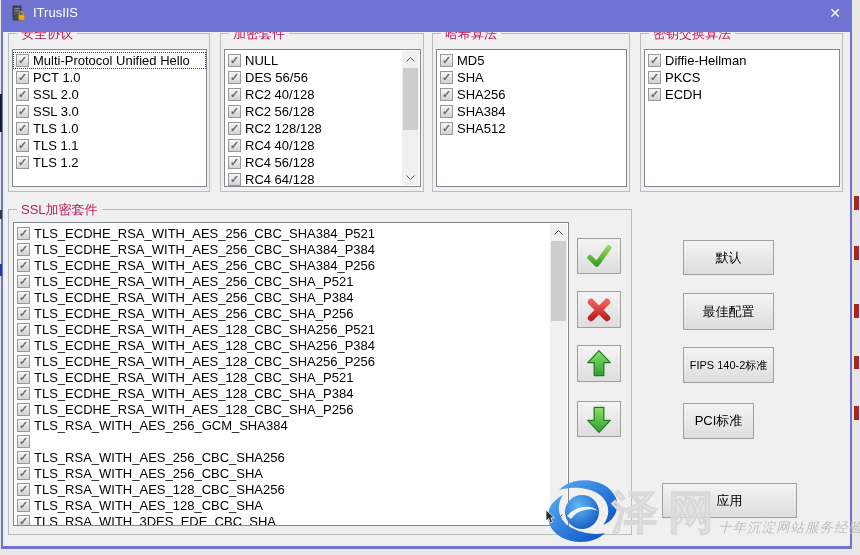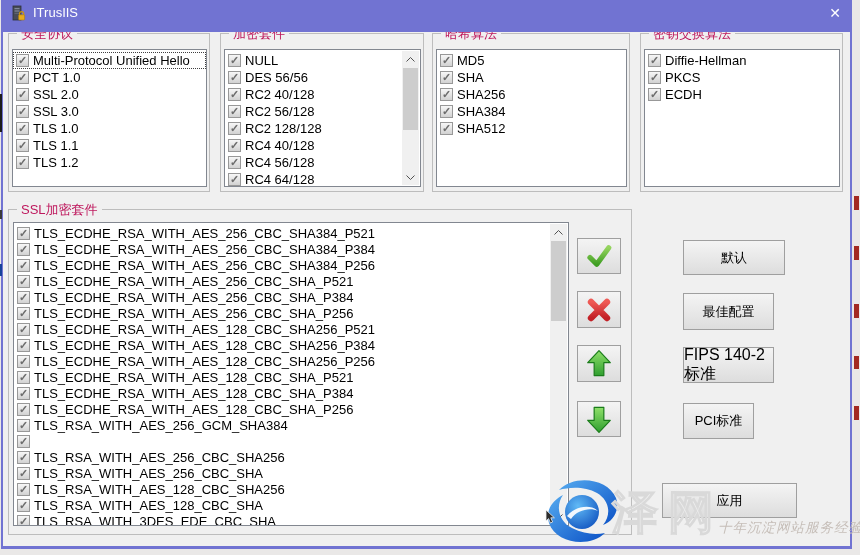--- a/index.html
+++ b/index.html
@@ -29,21 +29,21 @@
   .gb-protocols .listbox div.check-row:first-of-type{outline:1px dotted #404040;outline-offset:-1px;}
   
   .sb{position:absolute;top:1px;bottom:1px;right:1px;width:17px;background:#f0f0f0;z-index:3;}
   .sb .arr{position:absolute;left:0;right:0;height:16px;display:flex;align-items:center;justify-content:center;}
   .sb .arr.up{top:0;} .sb .arr.down{bottom:0;}
   .sb .thumb{position:absolute;left:1px;right:1px;background:#cdcdcd;}
   
   .btn{position:absolute;box-sizing:border-box;border:1px solid #9f9f9f;
        background:linear-gradient(#f4f4f4,#dddddd);display:flex;align-items:center;justify-content:center;
        font-size:13px;color:#000;z-index:4;cursor:default;}
-  .btn.small{font-size:16px;}
+  .btn.small{font-size:11px;}
   
   .wm{position:absolute;z-index:50;pointer-events:none;}
   .wm-brand{left:612px;top:482px;font-size:46px;letter-spacing:10px;color:rgba(255,255,255,0.30);
             -webkit-text-stroke:1.2px #d9d9d9;font-weight:bold;white-space:nowrap;}
   .wm-slogan{left:718px;top:519px;font-size:13.5px;font-style:italic;color:#c6beb8;letter-spacing:1px;
              white-space:nowrap;}
   
   .artifact{position:absolute;z-index:55;}
 </style>
 </head>
@@ -377,21 +377,21 @@
             <linearGradient id="gad" x1="0" y1="0" x2="0" y2="1">
           <stop offset="0" stop-color="#8fe06a"></stop>
               <stop offset="1" stop-color="#2f9e2f"></stop>
             </linearGradient>
           </defs>
         <polygon points="16,34 2,19 10,19 10,3 22,3 22,19 30,19" fill="url(#gad)" stroke="#1a7c1a" stroke-width="1.5" stroke-linejoin="round"></polygon>
       </svg>
     </div>
   </div>
 
-  <div class="btn" style="left:683px;top:240px;width:102px;height:35px;text-align:center;">
+  <div class="btn" style="left:683px;top:240px;width:91px;height:35px;text-align:center;">
     <span>默认</span>
   </div>
   <div class="btn" style="left:683px;top:293px;width:91px;height:37px;">
     <span>最佳配置</span>
   </div>
   <div class="btn small" style="left:683px;top:347px;width:91px;height:36px;">
     <span>FIPS 140-2标准</span>
   </div>
   <div class="btn" style="left:683px;top:403px;width:71px;height:36px;">
     <span>PCI标准</span>

